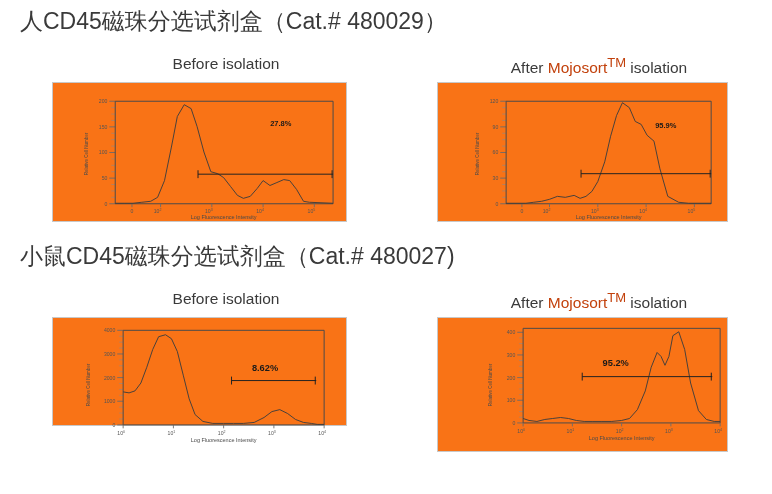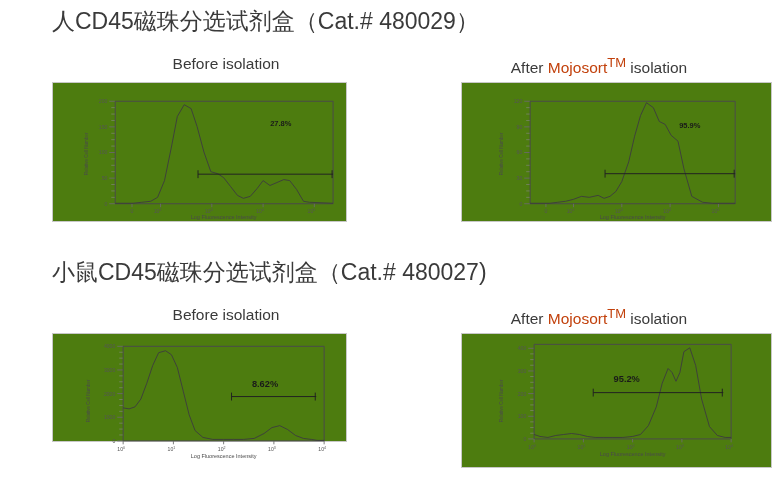--- a/index.html
+++ b/index.html
@@ -5,25 +5,25 @@
   html,body{margin:0;padding:0;}
   body{
     width:772px;height:494px;
     background:#ffffff;
     font-family:"Liberation Sans", sans-serif;
     overflow:hidden;
     position:relative;
   }
   .section{position:absolute;left:0;width:772px;}
   #section-human{top:0;height:247px;}
-  #section-mouse{top:248px;height:247px;}
+  #section-mouse{top:232px;height:247px;}
 
   .kit-title{
     text-align:left;
-    padding-left:52px;
+    padding-left:20px;
     font-size:23px;
     color:#3a3a3a;
     font-family:"Liberation Sans", sans-serif;
     letter-spacing:0px;
     white-space:nowrap;
     margin:0;
   }
   #section-human .kit-title{padding-top:6px;}
   #section-mouse .kit-title{padding-top:9px;}
 
@@ -45,27 +45,27 @@
   .brand{color:#c2410c;}
   .tm{font-size:13px;vertical-align:super;}
 
   .charts-row{
     display:flex;
     margin-top:5px;
     padding-left:52px;
   }
   .chart-box{
     border:1px solid #c8c8c8;
-    background:#4d7c0f;
+    background:#f97316;
     box-sizing:border-box;
   }
   .cb-left{width:295px;height:140px;}
-  .cb-right{width:324px;height:140px;margin-left:114px;}
+  .cb-right{width:291px;height:140px;margin-left:90px;}
   #section-mouse .cb-left{height:109px;}
-  #section-mouse .cb-right{height:135px;}
+  #section-mouse .cb-right{height:135px;padding-left:13px;}
   svg{display:block;}
   .axis-line{stroke:#4a4a4a;stroke-width:1;fill:none;}
   .tick{stroke:#6a6a6a;stroke-width:0.9;}
   .minortick{stroke:#8a8a8a;stroke-width:0.6;}
   .ticklbl{font-size:5.2px;fill:#555;font-family:"Liberation Sans",sans-serif;}
   .ticklbl-sup{font-size:3.6px;fill:#555;font-family:"Liberation Sans",sans-serif;}
   .axis-title{font-size:5.6px;fill:#4a4a4a;font-family:"Liberation Sans",sans-serif;}
   .axis-title-y{font-size:4.6px;fill:#4a4a4a;font-family:"Liberation Sans",sans-serif;}
   .curve{fill:none;stroke:#3d3d3d;stroke-width:0.95;stroke-linejoin:round;}
   .gate{stroke:#222;stroke-width:1;}

